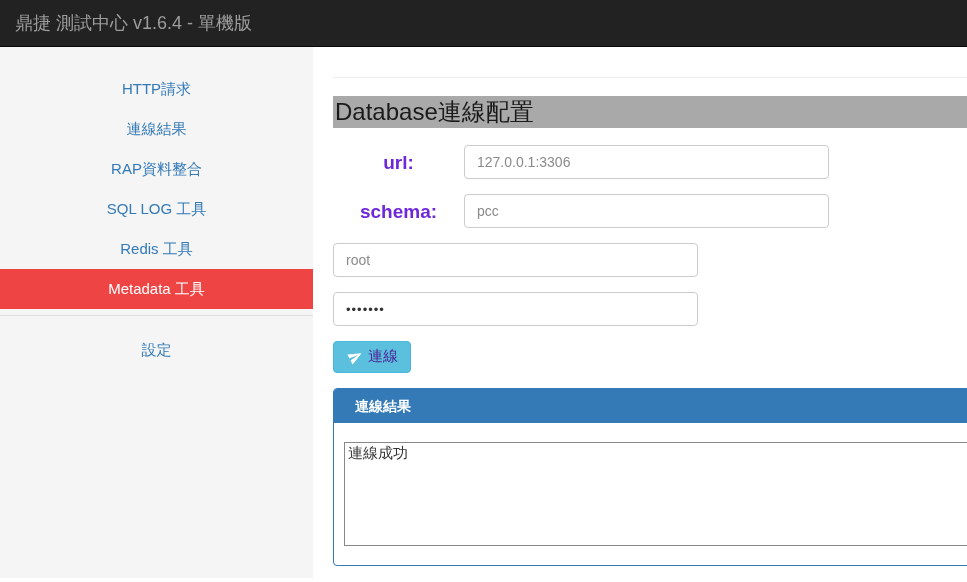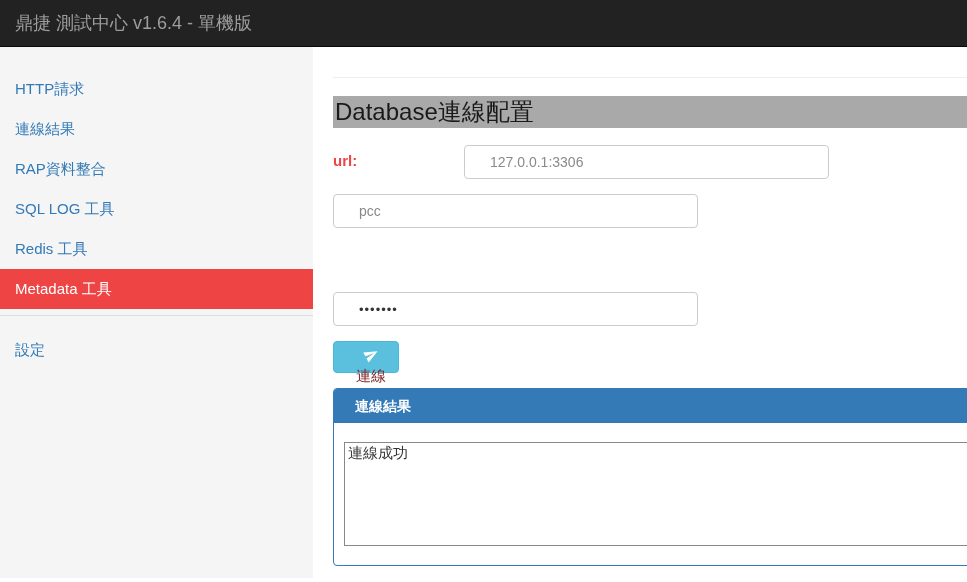--- a/index.html
+++ b/index.html
@@ -26,21 +26,21 @@
     white-space: nowrap;
     cursor: pointer;
   }
 
   
   .sidebar {
     position: absolute; top: 47px; left: 0;
     width: 313px; height: 531px;
     background: #f5f5f5;
   }
-  .sidebar-menu { padding-top: 22px; }
+  .sidebar-menu { padding-top: 22px; text-align: center; }
   .side-item {
     display: block;
     height: 40px;
     line-height: 20px;
     padding: 10px 15px;
     font-size: 15px;
     color: #337ab7;
     text-decoration: none;
     cursor: pointer;
   }
@@ -82,53 +82,53 @@
 
   
   .form-row {
     display: flex;
     align-items: flex-start;
     margin-bottom: 15px;
     height: 34px;
   }
   .form-label {
     width: 131px;
-    font-size: 15px;
+    font-size: 19px;
     font-weight: bold;
-    color: #ef4444;
+    color: #6d28d9;
     padding-top: 7px;
+    text-align: center;
   }
   .form-input {
     width: 365px; height: 34px;
     border: 1px solid #cccccc;
     border-radius: 4px;
-    padding: 6px 25px;
+    padding: 6px 12px;
     font-size: 14px;
     color: #8a8a8a;
     font-family: "Liberation Sans", "DejaVu Sans", sans-serif;
     outline: none;
     background: #ffffff;
   }
   .form-input.password { color: #333333; font-size: 13px; letter-spacing: 1px; }
 
   
   .btn-connect {
     display: inline-flex;
     align-items: center;
     gap: 5px;
     background: #5bc0de;
     border: 1px solid #46b8da;
     border-radius: 4px;
-    color: #7f1d1d;
+    color: #4c1d95;
     font-size: 15px;
-    padding: 5px 12px 6px 22px;
+    padding: 5px 12px 6px 14px;
     height: 32px;
     cursor: pointer;
     font-family: "Liberation Sans", "DejaVu Sans", sans-serif;
-    flex-direction: column;
   }
   .btn-connect svg { display: block; }
 
   
   .result-panel {
     margin-top: 15px;
     width: 700px;
     border: 1px solid #337ab7;
     border-radius: 4px;
     background: #ffffff;
@@ -181,24 +181,26 @@
   <hr class="top-rule">
 
   <div class="section-header">Database連線配置</div>
 
   <div class="form-row">
     <label class="form-label">url:</label>
     <input class="form-input" type="text" value="127.0.0.1:3306" style="">
   </div>
 
   <div class="form-row">
+    <label class="form-label">schema:</label>
     <input class="form-input" type="text" value="pcc" style="">
   </div>
 
   <div class="form-row">
+    <input class="form-input" type="text" value="root" style="">
   </div>
 
   <div class="form-row">
     <input class="form-input password" type="text" value="•••••••" style="">
   </div>
 
   <button class="btn-connect">
     <span>
       <svg width="15" height="15" viewBox="0 0 24 24" style="transform:rotate(-28deg)">
         <path fill="#ffffff" d="M2 21l21-9L2 3v7l15 2-15 2z"></path>

